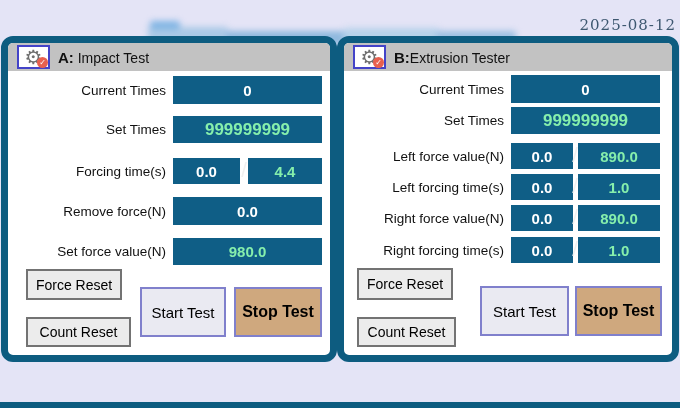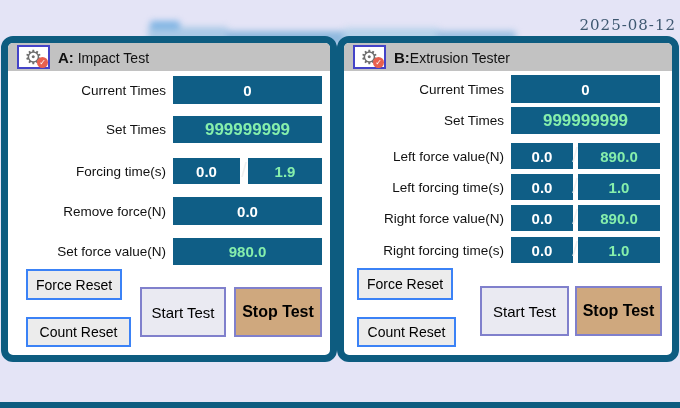--- a/index.html
+++ b/index.html
@@ -62,21 +62,21 @@
   .vbox.big { font-size:17px; }
   .slash {
     position:absolute; top:-3px; bottom:-2px; width:16px; z-index:3;
     color:#f0f0f0; font-size:20px; display:flex; align-items:center; justify-content:center;
   }
   
   .btn {
     position:absolute; display:flex; align-items:center; justify-content:center;
     font-size:14px; color:#000; cursor:pointer;
   }
-  .btn-reset { background:#ececec; border:2px solid #3b82f6; }
+  .btn-reset { background:#ececec; border:2px solid #737373; }
   .btn-start { background:#eaeaf2; border:2px solid #8080cc; font-size:15px; }
   .btn-stop  { background:#cfa87e; border:2px solid #8080cc; font-size:16px; font-weight:bold; }
   
   .bottombar { position:absolute; left:0; top:362px; width:680px; height:40px; background:#e0e0f4; }
   .teal-strip { position:absolute; left:0; top:402px; width:680px; height:6px; background:#0d5c80; }
   .tips-wrap {
     position:absolute; left:6px; top:6px; width:572px; height:34px;
     border:2px solid #3b82e0; border-radius:9px; background:#ffffff;
     display:flex; overflow:hidden;
   }
@@ -134,21 +134,21 @@
 
     <div class="row" style="top:73px;height:27px;">
       <div class="flabel" style="width:158px;">Set Times</div>
       <div class="vbox set big" style="left:165px;width:149px;">999999999</div>
     </div>
 
     <div class="row" style="top:115px;height:26px;">
       <div class="flabel" style="width:158px;">Forcing time(s)</div>
       <div class="vbox" style="left:165px;width:67px;">0.0</div>
       <div class="slash" style="left:228px;">/</div>
-      <div class="vbox set" style="left:240px;width:74px;">1.9</div>
+      <div class="vbox set" style="left:240px;width:74px;">4.4</div>
     </div>
 
     <div class="row" style="top:154px;height:28px;">
       <div class="flabel" style="width:158px;">Remove force(N)</div>
       <div class="vbox" style="left:165px;width:149px;">0.0</div>
     </div>
 
     <div class="row" style="top:195px;height:27px;">
       <div class="flabel" style="width:158px;">Set force value(N)</div>
       <div class="vbox set" style="left:165px;width:149px;">980.0</div>

